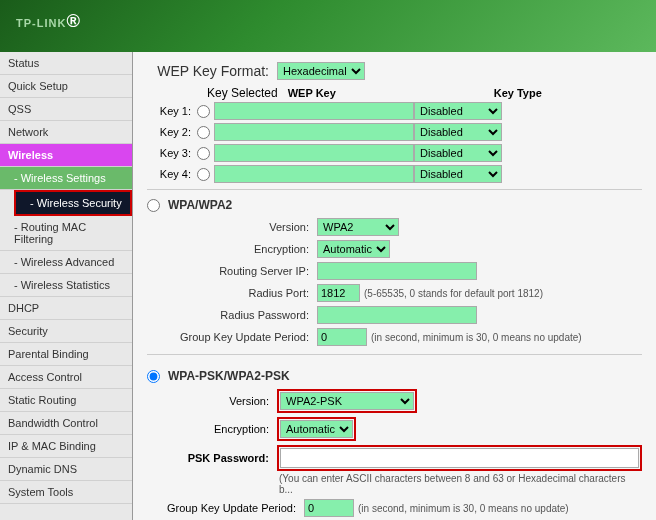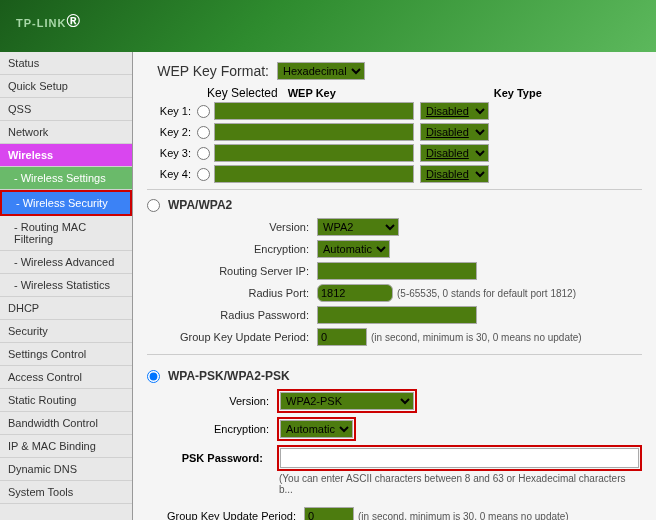--- a/index.html
+++ b/index.html
@@ -12,31 +12,31 @@
 
     
     .main { display: flex; height: 468px; }
 
     
     .sidebar { width: 133px; background: #e8e8e8; border-right: 1px solid #999; overflow-y: auto; }
     .sidebar-item { padding: 5px 8px; cursor: pointer; color: #333; border-bottom: 1px solid #d0d0d0; font-size: 11px; }
     .sidebar-item.active { background: #d946ef; color: white; font-weight: bold; }
     .sidebar-item.highlighted { background: #6aba6a; color: white; }
     .sidebar-item.sub { padding-left: 14px; font-size: 11px; }
-    .sidebar-item.sub-active { background: #3b82f6; color: white; padding-left: 14px; border: 2px solid #cc0000; }
+    .sidebar-item.sub-active { background: #0f172a; color: white; padding-left: 14px; border: 2px solid #cc0000; margin-left: 14px; }
 
     
     .content { flex: 1; background: #f5f5f5; overflow-y: auto; padding: 10px 14px; }
-    .form-control { border: 1px solid #aaa; background: #4d7c0f; padding: 1px 3px; font-size: 11px; }
+    .form-control { border: 1px solid #aaa; background: #86efac; padding: 1px 3px; font-size: 11px; }
     select.form-control { padding: 1px 1px; }
     input.form-control { height: 18px; }
     .key-row { display: flex; align-items: center; margin-bottom: 3px; }
     .key-row-label { min-width: 50px; text-align: right; padding-right: 6px; font-size: 11px; }
     .key-wep-input { width: 200px; height: 18px; border: 1px solid #aaa; }
-    .key-type-select { width: 69px; margin-left: 6px; font-size: 11px; text-decoration: underline; }
+    .key-type-select { width: 88px; font-size: 11px; }
 
     
     .section-header { display: flex; align-items: center; margin: 8px 0 6px 0; }
     .section-header-text { font-weight: bold; font-size: 12px; color: #333; margin-left: 4px; }
     .radio-input { margin-right: 4px; }
 
     
     .wpa-section { margin-left: 20px; margin-bottom: 8px; }
     .wpa-row { display: flex; align-items: center; margin-bottom: 4px; }
     .wpa-label { min-width: 150px; text-align: right; padding-right: 8px; font-size: 11px; color: #333; }
@@ -68,21 +68,21 @@
       <div class="sidebar-item">QSS</div>
       <div class="sidebar-item">Network</div>
       <div class="sidebar-item active">Wireless</div>
       <div class="sidebar-item sub highlighted">- Wireless Settings</div>
       <div class="sidebar-item sub-active">- Wireless Security</div>
       <div class="sidebar-item sub">- Routing MAC Filtering</div>
       <div class="sidebar-item sub">- Wireless Advanced</div>
       <div class="sidebar-item sub">- Wireless Statistics</div>
       <div class="sidebar-item">DHCP</div>
       <div class="sidebar-item">Security</div>
-      <div class="sidebar-item">Settings Control</div>
+      <div class="sidebar-item">Parental Binding</div>
       <div class="sidebar-item">Access Control</div>
       <div class="sidebar-item">Static Routing</div>
       <div class="sidebar-item">Bandwidth Control</div>
       <div class="sidebar-item">IP &amp; MAC Binding</div>
       <div class="sidebar-item">Dynamic DNS</div>
       <div class="sidebar-item">System Tools</div>
     </div>
 
     <div class="content">
 
@@ -158,21 +158,21 @@
           </select>
         </div>
 
         <div class="wpa-row">
           <span class="wpa-label">Routing Server IP:</span>
           <input type="text" class="form-control" style="width: 160px;" value="">
         </div>
 
         <div class="wpa-row">
           <span class="wpa-label">Radius Port:</span>
-          <input type="text" class="form-control" style="width: 76px; border-radius: 6px;" value="1812">
+          <input type="text" class="form-control" style="width: 43px;" value="1812">
           <span class="wpa-note">(5-65535, 0 stands for default port 1812)</span>
         </div>
 
         <div class="wpa-row">
           <span class="wpa-label">Radius Password:</span>
           <input type="password" class="form-control" style="width: 160px;" value="">
         </div>
 
         <div class="wpa-row">
           <span class="wpa-label">Group Key Update Period:</span>
@@ -204,26 +204,26 @@
             <div style="display:flex; align-items:center; margin-bottom:4px;">
               <span style="min-width:110px; text-align:right; padding-right:8px; font-size:11px;">Encryption:</span>
               <div style="border:2px solid #cc0000; padding:1px;">
                 <select class="form-control">
                   <option selected="">Automatic</option><option>TKIP</option><option>AES</option>
                 </select>
               </div>
             </div>
 
             <div style="display:flex; align-items:center; margin-bottom:2px;">
-              <span style="min-width:110px; text-align:right; padding-right:14px; font-size:11px; font-weight:bold;">PSK Password:</span>
+              <span style="min-width:110px; text-align:right; padding-right:8px; font-size:11px; font-weight:bold;">PSK Password:</span>
               <div style="border:2px solid #cc0000; padding:1px; flex:1;">
                 <input type="password" style="width: 100%; min-width: 250px; height: 20px; border: 1px solid rgb(170, 170, 170); font-size: 11px; padding: 1px 3px;" value="">
               </div>
             </div>
-            <div style="margin-left:112px; font-size:10px; color:#555; margin-bottom:12px;">(You can enter ASCII characters between 8 and 63 or Hexadecimal characters b...</div>
+            <div style="margin-left:112px; font-size:10px; color:#555; margin-bottom:4px;">(You can enter ASCII characters between 8 and 63 or Hexadecimal characters b...</div>
 
             <div style="display:flex; align-items:center; margin-bottom:4px;">
               <span style="min-width:110px; text-align:right; padding-right:8px; font-size:11px;">Group Key Update Period:</span>
               <input type="text" class="form-control" style="width: 50px;" value="0">
               <span style="font-size:10px; color:#555; margin-left:4px;">(in second, minimum is 30, 0 means no update)</span>
             </div>
           </div>
         </div>
       </div>
 

